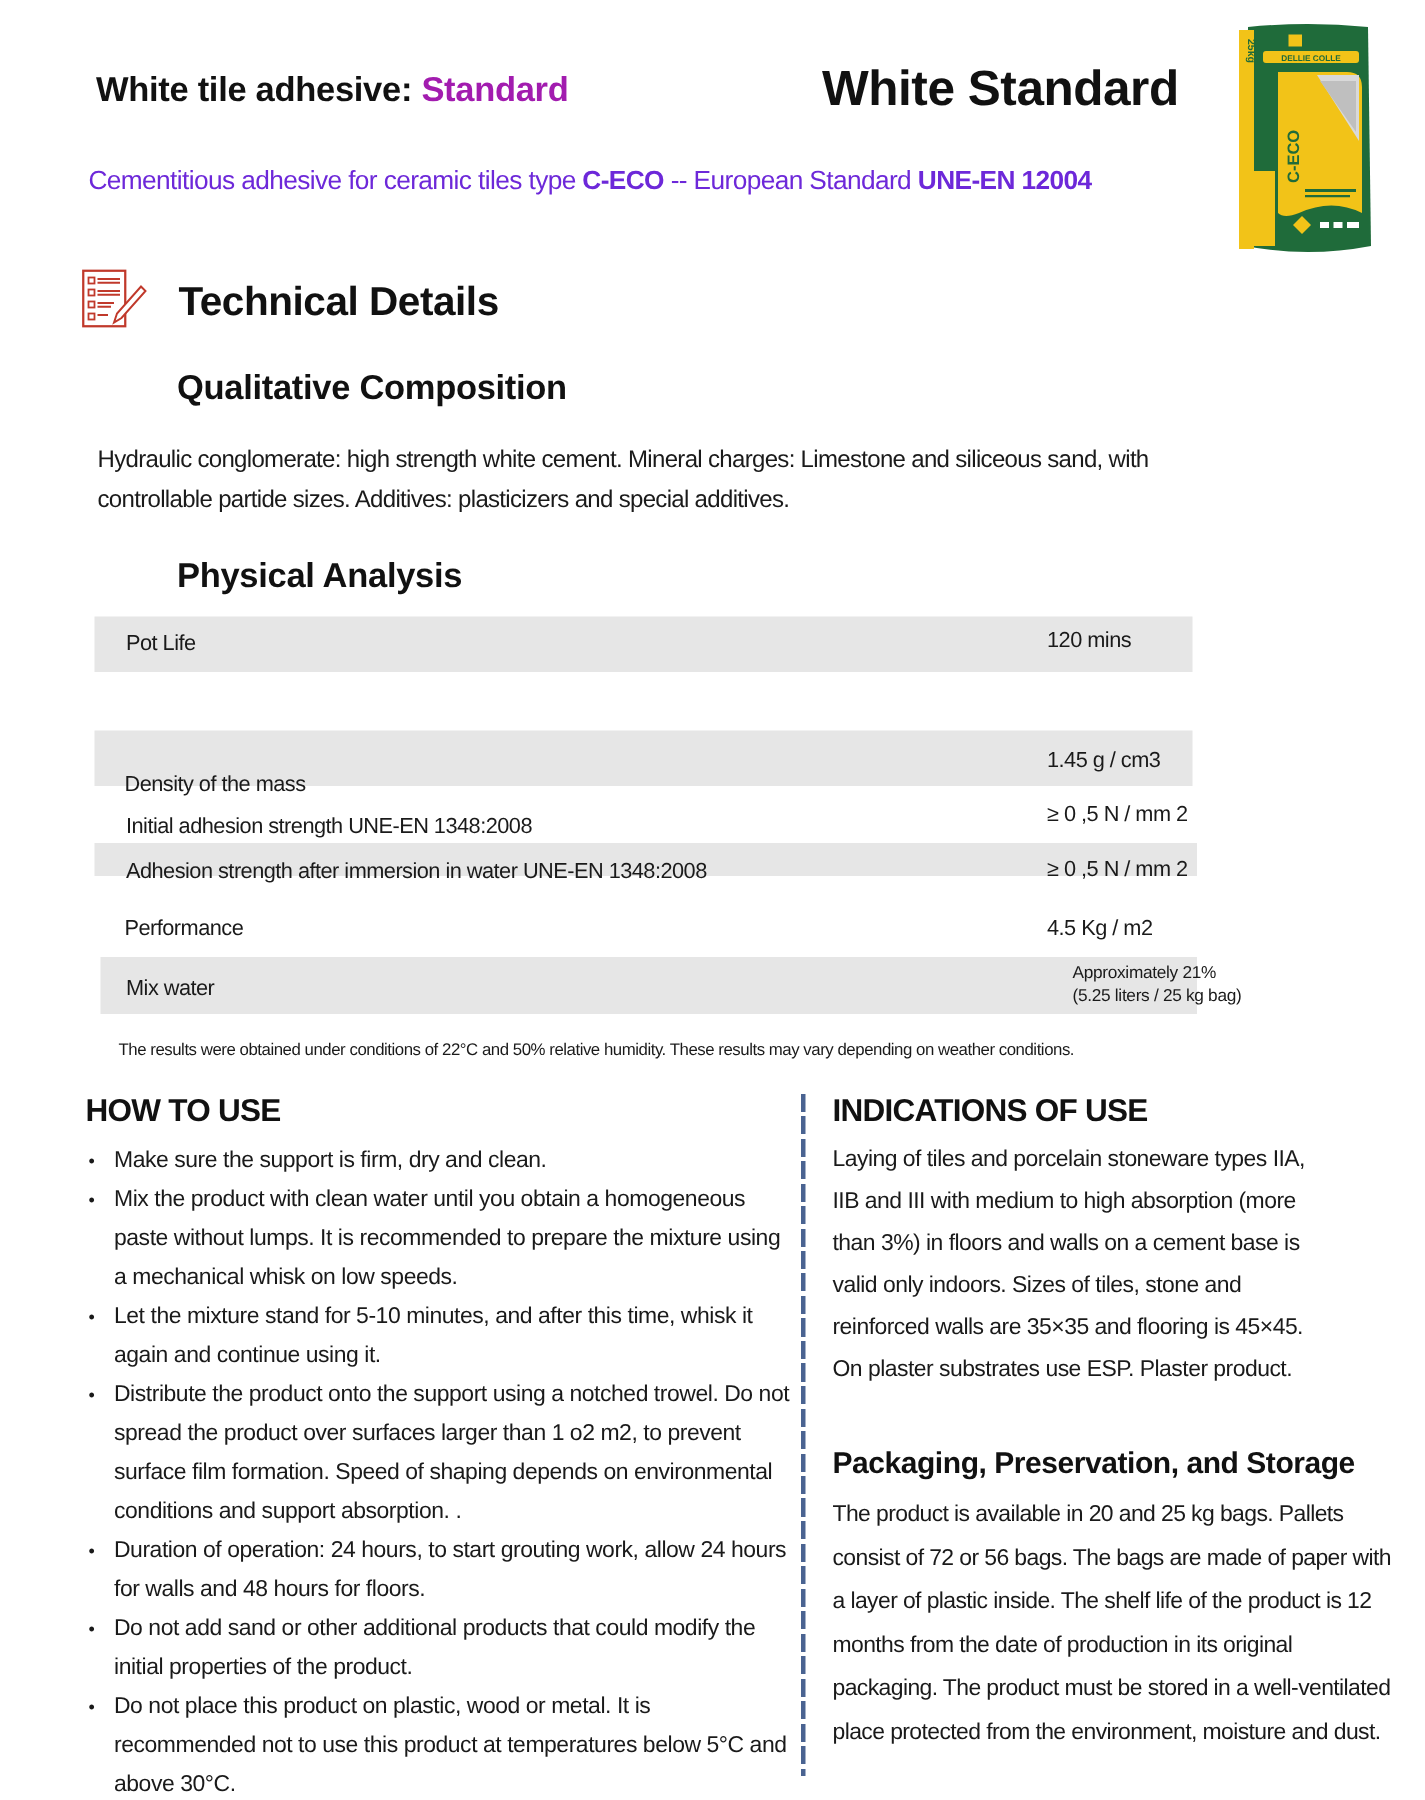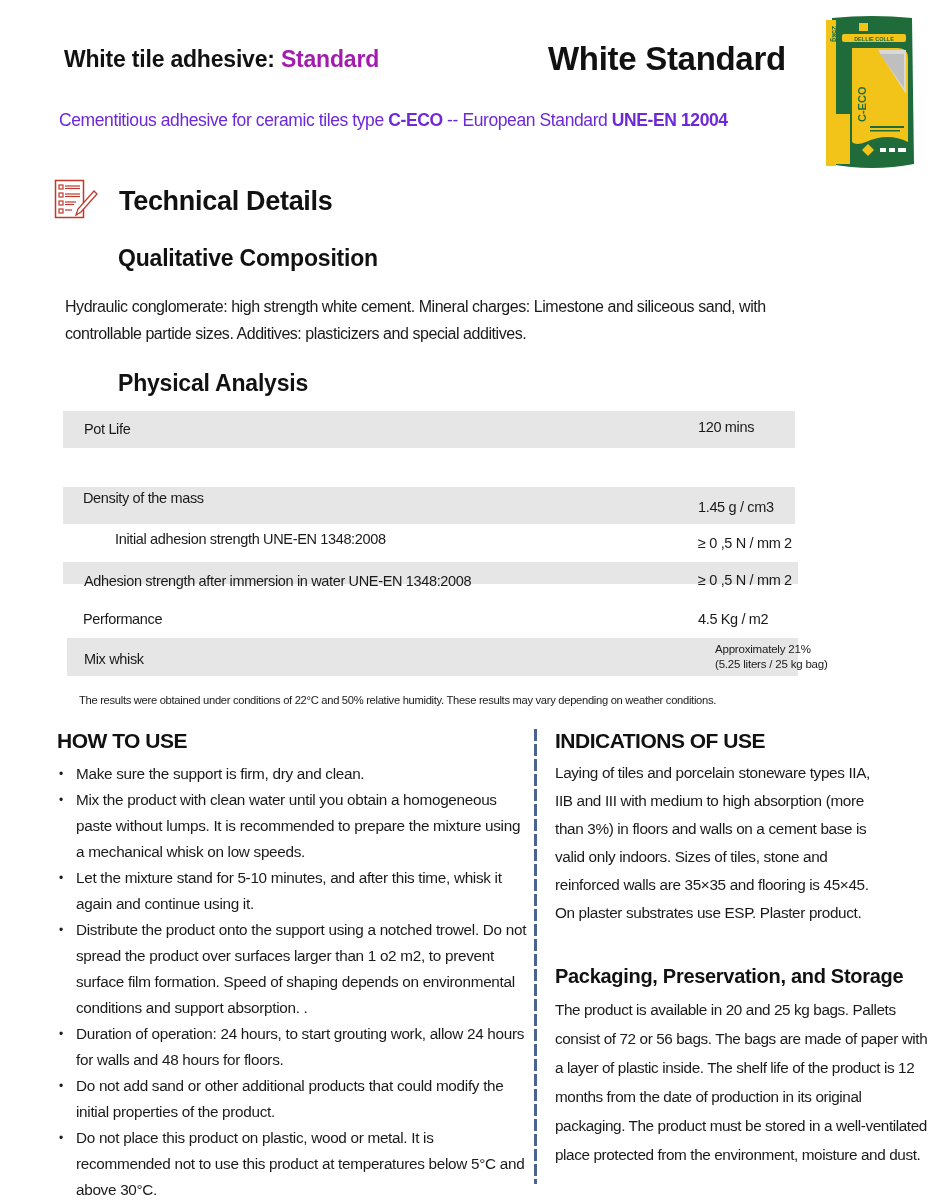--- a/index.html
+++ b/index.html
@@ -104,37 +104,37 @@
 <div>
   <div class="row shade" style="top:411px;height:37px;">
     <span class="label" style="top:10px;">Pot Life</span>
     <span class="value" style="top:8px;">120 mins</span>
   </div>
   <div class="row" style="top:448px;height:38px;margin-top:36px;">
     <span class="label" style="top:11px;left:20px;">Open time</span>
     <span class="value" style="top:11px;">20 mins</span>
   </div>
   <div class="row shade" style="top:487px;height:37px;">
-    <span class="label" style="top:3px;left:20px;">Density of the mass</span>
+    <span class="label" style="top:28px;left:20px;">Density of the mass</span>
     <span class="value" style="top:12px;">1.45 g / cm3</span>
   </div>
   <div class="row" style="top:524px;height:37px;">
-    <span class="label" style="top:7px;margin-left:31px;">Initial adhesion strength UNE-EN 1348:2008</span>
+    <span class="label" style="top:19px;">Initial adhesion strength UNE-EN 1348:2008</span>
     <span class="value" style="top:11px;">≥ 0 ,5 N / mm 2</span>
   </div>
   <div class="row shade" style="top:562px;height:22px;width:735px;">
     <span class="label" style="top:11px;">Adhesion strength after immersion in water UNE-EN 1348:2008</span>
     <span class="value" style="top:10px;">≥ 0 ,5 N / mm 2</span>
   </div>
   <div class="row" style="top:600px;height:38px;">
     <span class="label" style="top:11px;left:20px;">Performance</span>
     <span class="value" style="top:11px;">4.5 Kg / m2</span>
   </div>
   <div class="row shade" style="top:638px;height:38px;left:67px;width:731px;">
-    <span class="label" style="top:13px;left:17px;">Mix whisk</span>
+    <span class="label" style="top:13px;left:17px;">Mix water</span>
     <span class="value small" style="top:4px;left:601px;margin-left:47px;">
       <span style="display:block;">Approximately 21%</span>
       <span style="display:block;">(5.25 liters / 25 kg bag)</span>
     </span>
   </div>
 </div>
 <div id="note" class="abs">The results were obtained under conditions of 22°C and 50% relative humidity. These results may vary depending on weather conditions.</div>
 
 <div id="how-title" class="abs">HOW TO USE</div>
 <ul id="how-list" class="abs">

